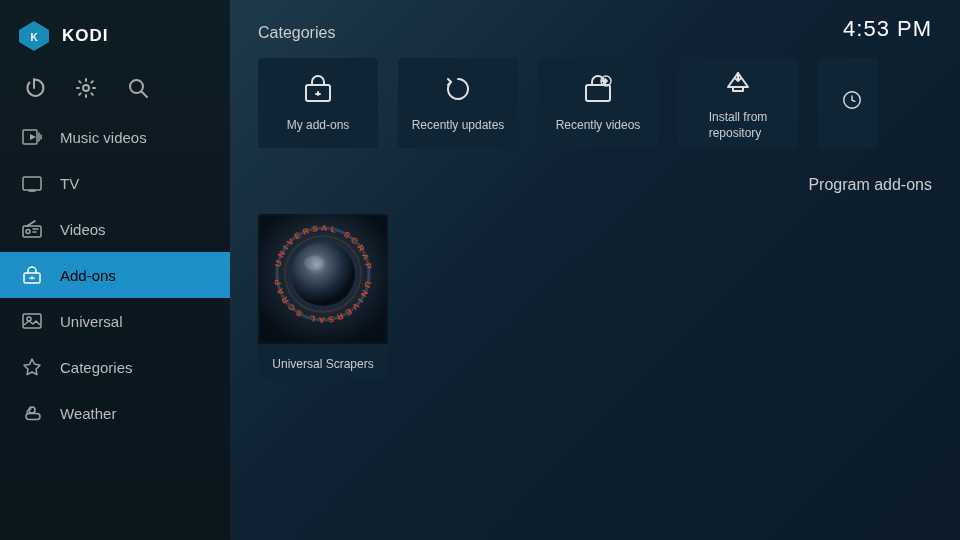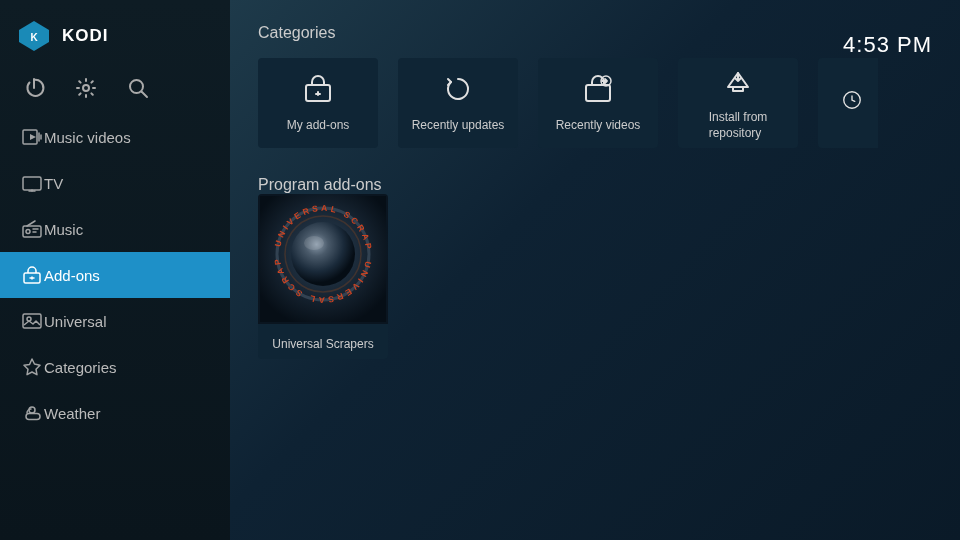--- a/index.html
+++ b/index.html
@@ -64,29 +64,30 @@
     .sidebar-nav {
       flex: 1;
       display: flex;
       flex-direction: column;
     }
 
     .nav-item {
       display: flex;
       align-items: center;
       padding: 11px 20px;
+      gap: 16px;
       cursor: pointer;
       color: #bbb;
       font-size: 15px;
       transition: background 0.15s;
     }
 
     .nav-item.active {
       background: #1e90c8;
-      color: #ffffff;
+      color: #000000;
     }
 
     .nav-item .nav-icon {
       width: 24px;
       height: 24px;
       display: flex;
       align-items: center;
       justify-content: center;
       flex-shrink: 0;
       opacity: 0.85;
@@ -99,21 +100,21 @@
       flex: 1;
       height: 540px;
       background: linear-gradient(135deg, #1e3a4a 0%, #0e2233 40%, #0a1a28 100%);
       padding: 24px 28px;
       overflow: hidden;
       position: relative;
     }
 
     .top-bar {
       position: absolute;
-      top: 32px;
+      top: 16px;
       right: 28px;
       font-size: 22px;
       font-weight: 300;
       color: #fff;
       letter-spacing: 1px;
     }
 
     .section-title {
       font-size: 16px;
       color: #ccc;
@@ -166,22 +167,23 @@
       align-items: center;
       justify-content: center;
       gap: 8px;
       cursor: pointer;
       overflow: hidden;
     }
 
     .program-addons-title {
       font-size: 16px;
       color: #ccc;
-      margin-bottom: 0;
+      margin-bottom: 20px;
       font-weight: normal;
+      text-align: right;
     }
 
     .addon-card {
       width: 130px;
       height: 165px;
       background: #0f2535;
       border-radius: 4px;
       display: flex;
       flex-direction: column;
       align-items: center;
@@ -271,21 +273,21 @@
 
     <div class="nav-item">
       <span class="nav-icon">
         <svg width="22" height="22" viewBox="0 0 22 22" fill="none">
           <rect x="2" y="8" width="18" height="11" rx="1.5" stroke="#bbb" stroke-width="1.5"></rect>
           <circle cx="7" cy="13.5" r="2" stroke="#bbb" stroke-width="1.5"></circle>
           <path d="M12 11h5M12 14h3" stroke="#bbb" stroke-width="1.5" stroke-linecap="round"></path>
           <path d="M6 8L14 3" stroke="#bbb" stroke-width="1.5" stroke-linecap="round"></path>
         </svg>
       </span>
-      <span>Music</span>
+      <span>Videos</span>
     </div>
 
     <div class="nav-item active">
       <span class="nav-icon">
         <svg width="22" height="22" viewBox="0 0 22 22" fill="none">
           <rect x="3" y="9" width="16" height="10" rx="1.5" stroke="#fff" stroke-width="1.5"></rect>
           <path d="M7 9V7a4 4 0 018 0v2" stroke="#fff" stroke-width="1.5"></path>
           <path d="M11 13v2M9 14h4" stroke="#fff" stroke-width="1.5" stroke-linecap="round"></path>
         </svg>
       </span>

